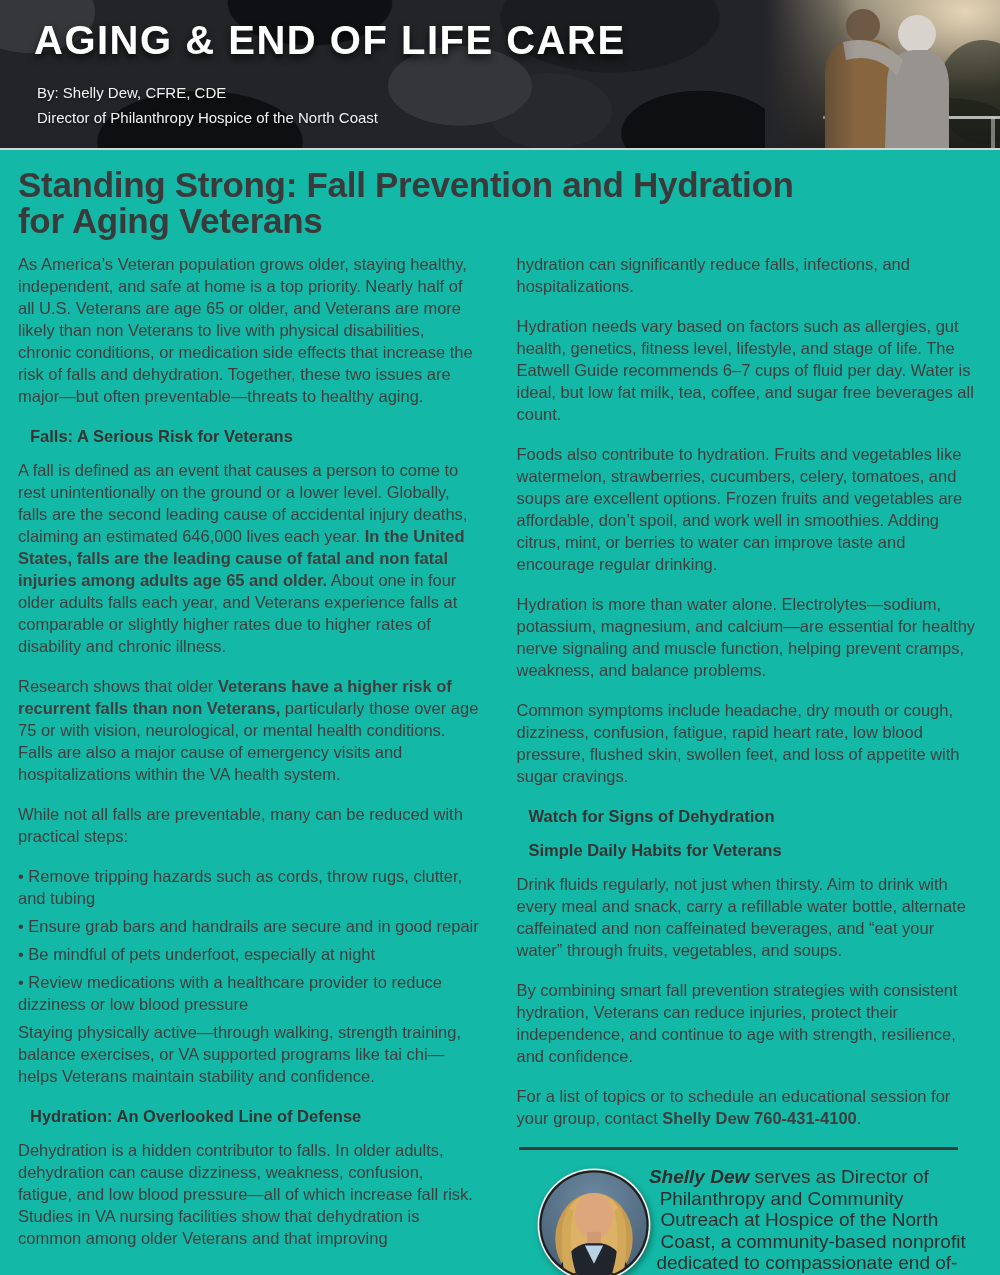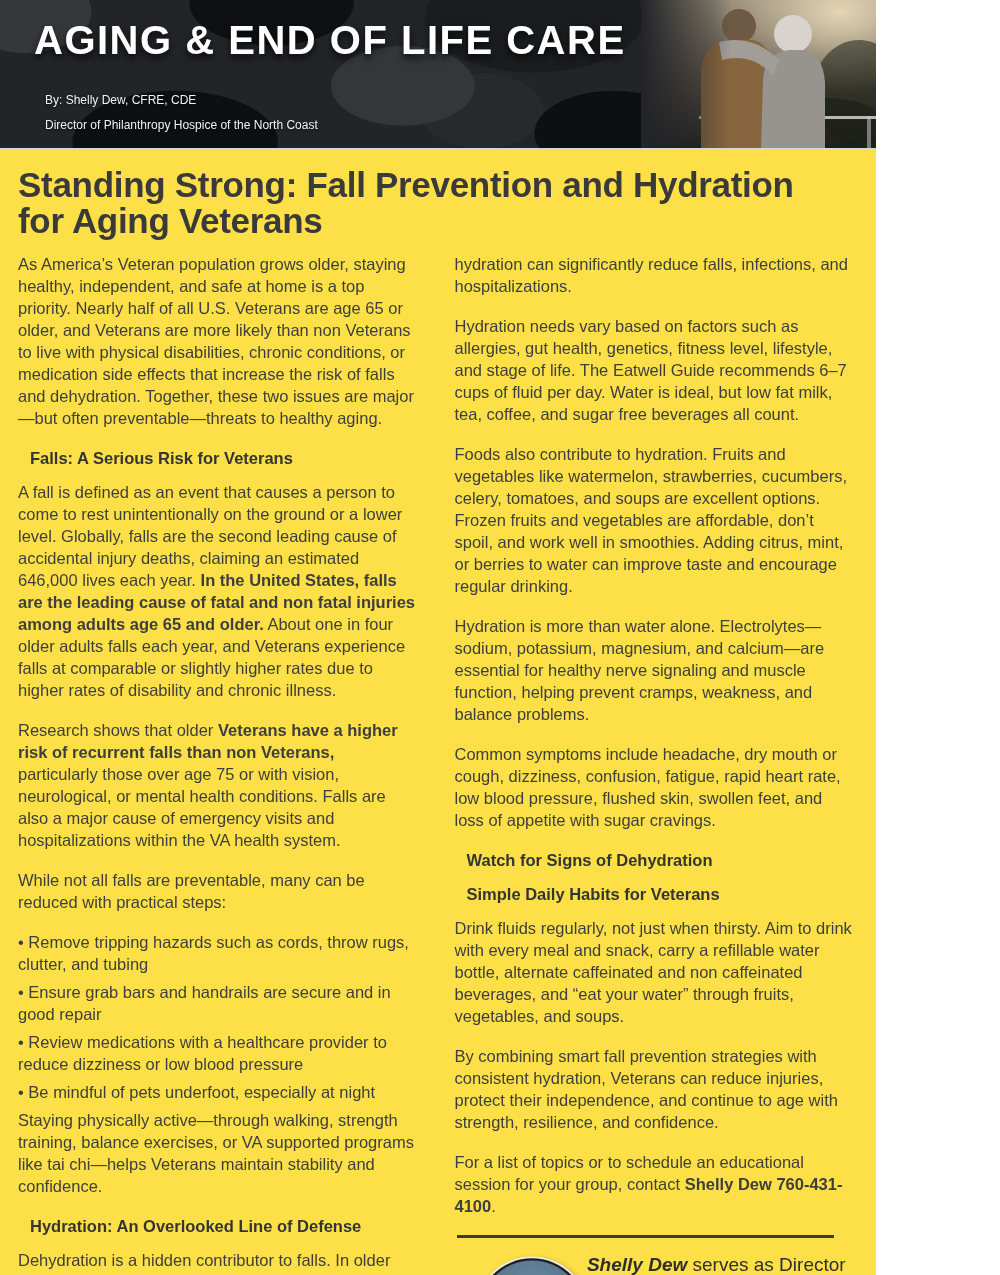--- a/index.html
+++ b/index.html
@@ -1,34 +1,34 @@
 <!DOCTYPE html>
 <html><head>
 <meta charset="utf-8">
 <style>
   html,body{margin:0;padding:0;background:#ffffff;}
   body{width:1000px;height:1275px;font-family:"Liberation Sans",sans-serif;}
-  .page{position:relative;width:876px;height:1275px;background:#fde047;overflow:hidden;}
+  .page{position:relative;width:1000px;height:1275px;background:#14b8a6;overflow:hidden;}
 
   
   .masthead{position:relative;height:148px;background:#232428;border-bottom:2px solid #d6d6d6;overflow:hidden;}
   .camo{position:absolute;inset:0;background:
     radial-gradient(ellipse 95px 60px at 3% 8%,  #35373b 0 68%, transparent 69%),
     radial-gradient(ellipse 150px 75px at 20% 96%, #0e0f11 0 68%, transparent 69%),
     radial-gradient(ellipse 120px 62px at 31% 2%,  #0f1013 0 68%, transparent 69%),
     radial-gradient(ellipse 105px 58px at 46% 58%, #34363a 0 68%, transparent 69%),
     radial-gradient(ellipse 160px 80px at 61% 12%, #1b1c1f 0 68%, transparent 69%),
     radial-gradient(ellipse 115px 62px at 70% 90%, #0e0f11 0 68%, transparent 69%),
     radial-gradient(ellipse 135px 70px at 86% 45%, #2c2e32 0 68%, transparent 69%),
     radial-gradient(ellipse 90px 55px at 55% 75%,  #27292d 0 68%, transparent 69%),
     #232428;}
   .masthead-photo{position:absolute;right:0;top:0;width:235px;height:148px;}
   .masthead h1{position:absolute;left:34px;top:18px;margin:0;font-size:40px;line-height:44px;
     font-weight:800;letter-spacing:1.5px;color:#ffffff;text-shadow:0 4px 7px rgba(0,0,0,.75);}
-  .byline{position:absolute;left:37px;margin:8px;color:#f2f2f2;font-size:12px;line-height:25px;
+  .byline{position:absolute;left:37px;margin:0;color:#f2f2f2;font-size:15px;line-height:25px;
     text-shadow:0 1px 3px rgba(0,0,0,.6);}
   .by1{top:80px;} .by2{top:105px;}
 
   
   .article-title{margin:17px 22px 0 18px;font-size:35px;line-height:36px;font-weight:800;
     color:#3a3a3a;letter-spacing:-0.3px;}
   .cols{display:flex;gap:37px;padding:14px 22px 0 18px;}
   .col{flex:1;min-width:0;font-size:16.5px;line-height:22px;color:#3e3e3e;}
   .blk{margin:0 0 18px;}
   p.blk{margin-top:0;}
@@ -93,22 +93,22 @@
 
     <div class="cols">
       <div class="col">
           <p class="blk blk-para"><span class="r-n">As America’s Veteran population grows older, staying healthy, independent, and safe at home is a top priority. Nearly half of all U.S. Veterans are age 65 or older, and Veterans are more likely than non Veterans to live with physical disabilities, chronic conditions, or medication side effects that increase the risk of falls and dehydration. Together, these two issues are major—but often preventable—threats to healthy aging.</span></p>
           <p class="blk blk-heading"><span class="r-b">Falls: A Serious Risk for Veterans</span></p>
           <p class="blk blk-para"><span class="r-i">A fall is defined as an event that causes a person to come to rest unintentionally on the ground or a lower level.</span><span class="r-n"> Globally, falls are the second leading cause of accidental injury deaths, claiming an estimated 646,000 lives each year. </span><span class="r-b">In the United States, falls are the leading cause of fatal and non fatal injuries among adults age 65 and older.</span><span class="r-n"> About one in four older adults falls each year, and Veterans experience falls at comparable or slightly higher rates due to higher rates of disability and chronic illness.</span></p>
           <p class="blk blk-para"><span class="r-n">Research shows that older </span><span class="r-b">Veterans have a higher risk of recurrent falls than non Veterans,</span><span class="r-n"> particularly those over age 75 or with vision, neurological, or mental health conditions. Falls are also a major cause of emergency visits and hospitalizations within the VA health system.</span></p>
           <p class="blk blk-para"><span class="r-n">While not all falls are preventable, many can be reduced with practical steps:</span></p>
           <p class="blk blk-bullet"><span class="r-n">• Remove tripping hazards such as cords, throw rugs, clutter, and tubing</span></p>
           <p class="blk blk-bullet"><span class="r-n">• Ensure grab bars and handrails are secure and in good repair</span></p>
+          <p class="blk blk-bullet"><span class="r-n">• Be mindful of pets underfoot, especially at night</span></p>
           <p class="blk blk-bullet"><span class="r-n">• Review medications with a healthcare provider to reduce dizziness or low blood pressure</span></p>
-          <p class="blk blk-bullet"><span class="r-n">• Be mindful of pets underfoot, especially at night</span></p>
           <p class="blk blk-para"><span class="r-n">Staying physically active—through walking, strength training, balance exercises, or VA supported programs like tai chi—helps Veterans maintain stability and confidence.</span></p>
           <p class="blk blk-heading"><span class="r-b">Hydration: An Overlooked Line of Defense</span></p>
           <p class="blk blk-para"><span class="r-n">Dehydration is a hidden contributor to falls. In older adults, dehydration can cause dizziness, weakness, confusion, fatigue, and low blood pressure—all of which increase fall risk. Studies in VA nursing facilities show that dehydration is common among older Veterans and that improving</span></p>
         </div>
 
       <div class="col">
         <div>
             <p class="blk blk-para"><span class="r-n">hydration can significantly reduce falls, infections, and hospitalizations.</span></p>
             <p class="blk blk-para"><span class="r-n">Hydration needs vary based on factors such as allergies, gut health, genetics, fitness level, lifestyle, and stage of life. The Eatwell Guide recommends 6–7 cups of fluid per day. Water is ideal, but low fat milk, tea, coffee, and sugar free beverages all count.</span></p>
             <p class="blk blk-para"><span class="r-n">Foods also contribute to hydration. Fruits and vegetables like watermelon, strawberries, cucumbers, celery, tomatoes, and soups are excellent options. Frozen fruits and vegetables are affordable, don’t spoil, and work well in smoothies. Adding citrus, mint, or berries to water can improve taste and encourage regular drinking.</span></p>

